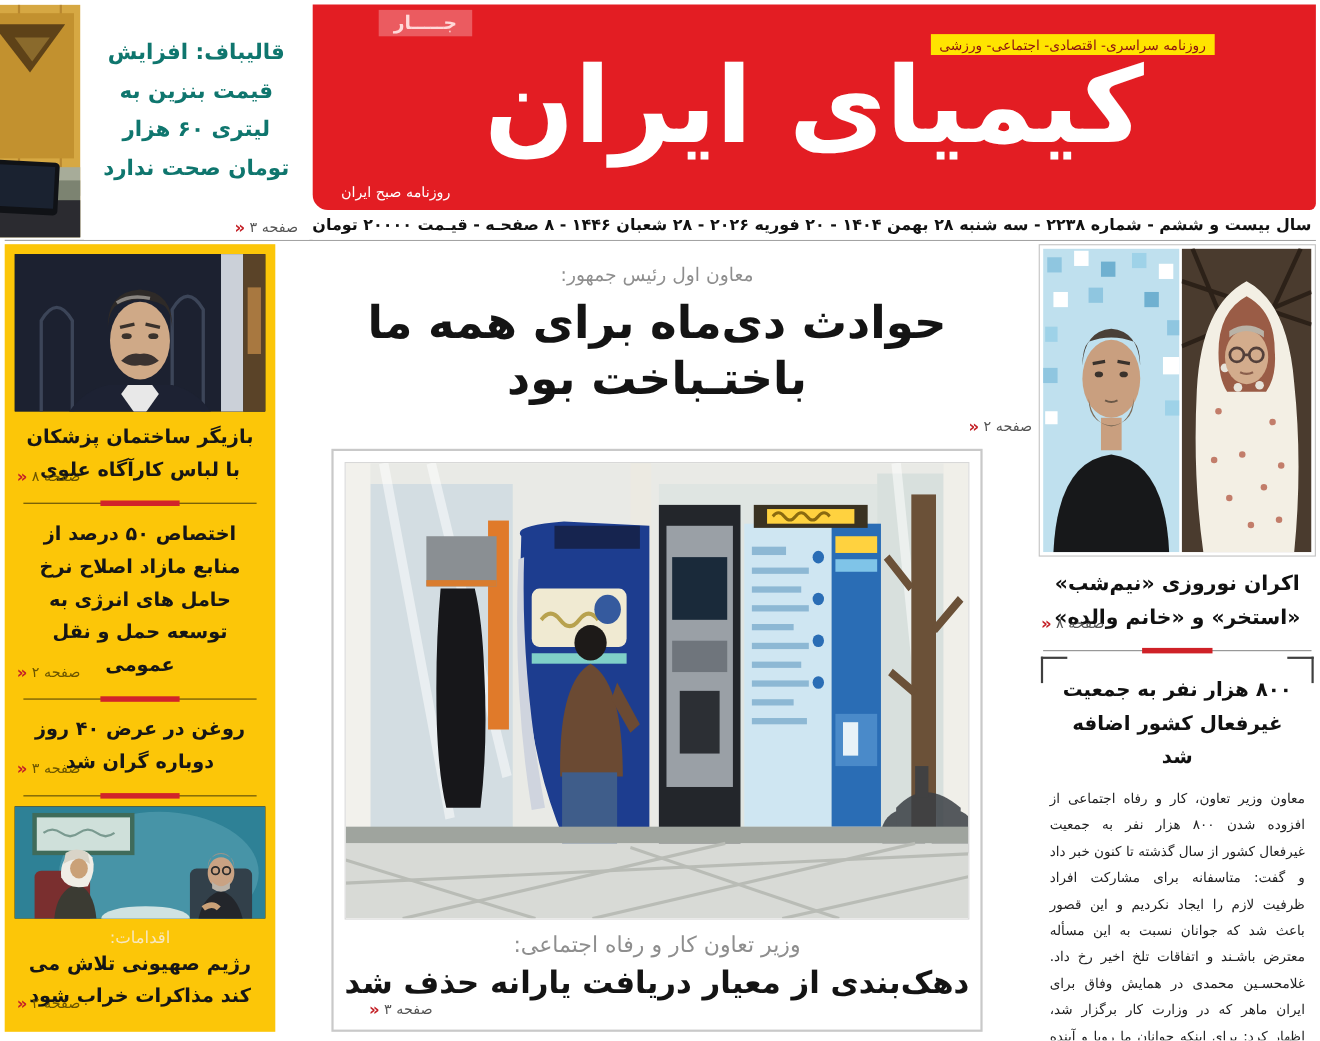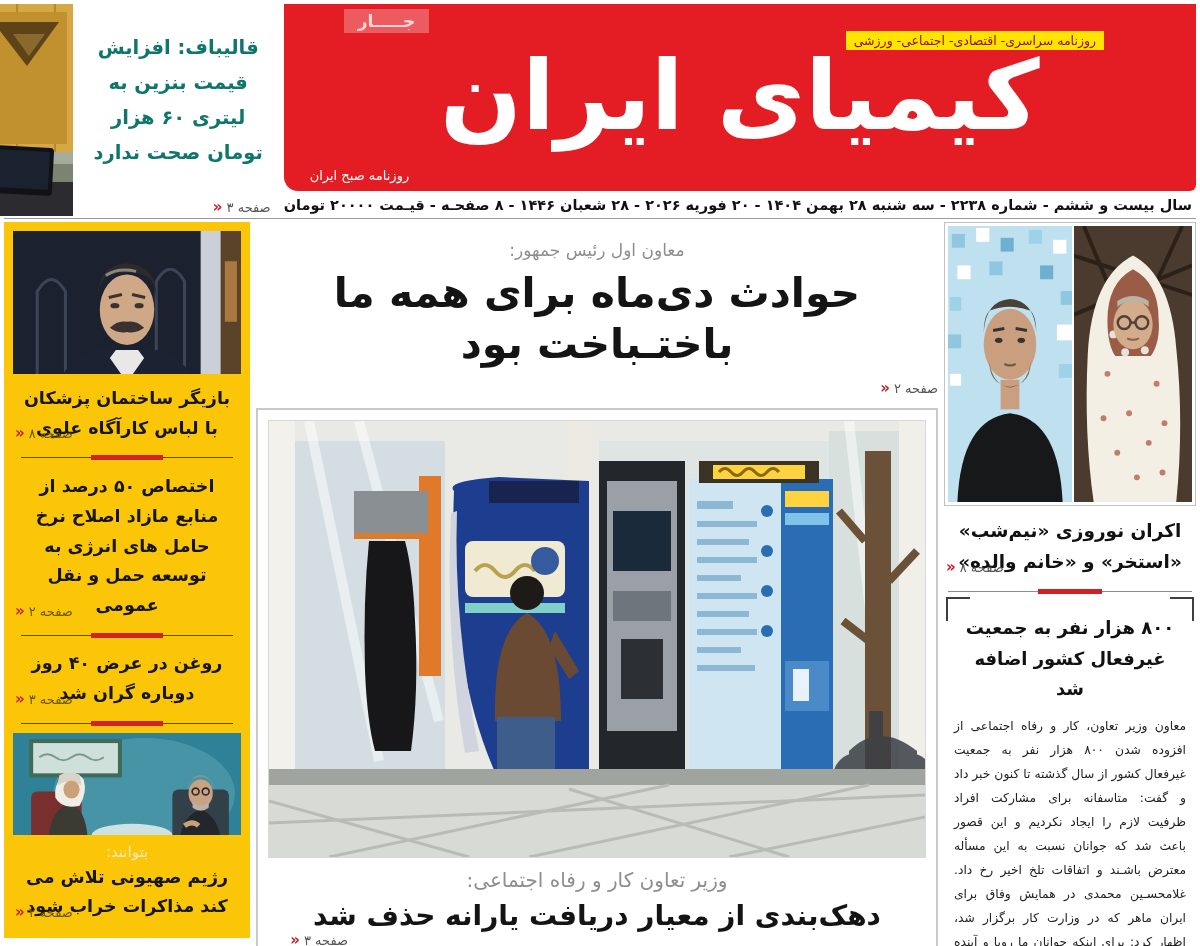--- a/index.html
+++ b/index.html
@@ -37,21 +37,21 @@
   .divider{position:relative;height:13px;margin:4px 0 2px;}
   .divider .line{position:absolute;top:6px;right:4px;left:4px;height:1px;background:#8d8d8d;}
   .divider .redseg{position:absolute;top:4px;left:50%;transform:translateX(-50%);width:64px;height:5px;background:#cf2127;}
   .bracket-box{position:relative;margin-top:10px;padding:14px 10px 0;}
   .bracket-box::before,.bracket-box::after{content:"";position:absolute;top:0;width:22px;height:22px;border-top:2px solid #3f3f3f;}
   .bracket-box::before{right:2px;border-right:2px solid #3f3f3f;}
   .bracket-box::after{left:2px;border-left:2px solid #3f3f3f;}
   .bracket-box h3{margin:2px 8px 10px;font-size:18px;line-height:1.7;text-align:center;color:#111;}
   .bracket-box .body{font-size:12.3px;line-height:1.95;text-align:justify;color:#222;margin:0;}
   
-  .centercol{flex:0 0 682px;display:flex;flex-direction:column;}
+  .centercol{flex:0 0 682px;display:flex;flex-direction:column;align-items:center;}
   .lead{position:relative;padding-top:18px;}
   .kicker{margin:0;text-align:center;color:#8e8e8e;font-size:17px;font-weight:normal;}
   .lead h1{margin:8px 0 0;text-align:center;color:#141414;font-size:41px;line-height:1.25;}
   .lead .pageref{display:flex;margin:10px 0 0 0;justify-content:flex-start;}
   .photo-box{margin-top:12px;border:2px solid #c9c9c9;padding:10px 10px 6px;flex:1;display:flex;flex-direction:column;box-sizing:border-box;}
   .photo-frame{border:1px solid #d8d8d8;flex:1;overflow:hidden;}
   .photo-frame svg{width:100%;height:100%;display:block;}
   .sub-story{position:relative;padding:10px 0 2px;}
   .sub-story .kicker{font-size:20px;}
   .sub-story h2{margin:6px 0 16px;text-align:center;color:#141414;font-size:28px;line-height:1.3;}
@@ -436,21 +436,21 @@
               <circle cx="191" cy="58" r="3.4"></circle>
             </g>
           <path d="M170 92 Q178 86 184 92" stroke="#caa178" stroke-width="5" fill="none"></path>
           <ellipse cx="118" cy="104" rx="40" ry="12" fill="#a8c6c9" opacity=".9"></ellipse>
           <ellipse cx="118" cy="101" rx="40" ry="11" fill="#cfe2e2"></ellipse>
           <line x1="96" y1="112" x2="92" y2="138" stroke="#2b3a40" stroke-width="3"></line>
           <line x1="140" y1="112" x2="144" y2="138" stroke="#2b3a40" stroke-width="3"></line>
         </svg>
       </div>
 
-      <p class="larijani-kicker">بتوانند:</p>
+      <p class="larijani-kicker">اقدامات:</p>
       <div class="side-item" style="padding-top:2px;">
         <h3>رژیم صهیونی تلاش می کند مذاکرات خراب شود</h3>
         <span class="pageref">
           <span class="lbl">صفحه ۲</span>
           <span class="chev">«</span>
         </span>
       </div>
     </div>
 
   </div>

